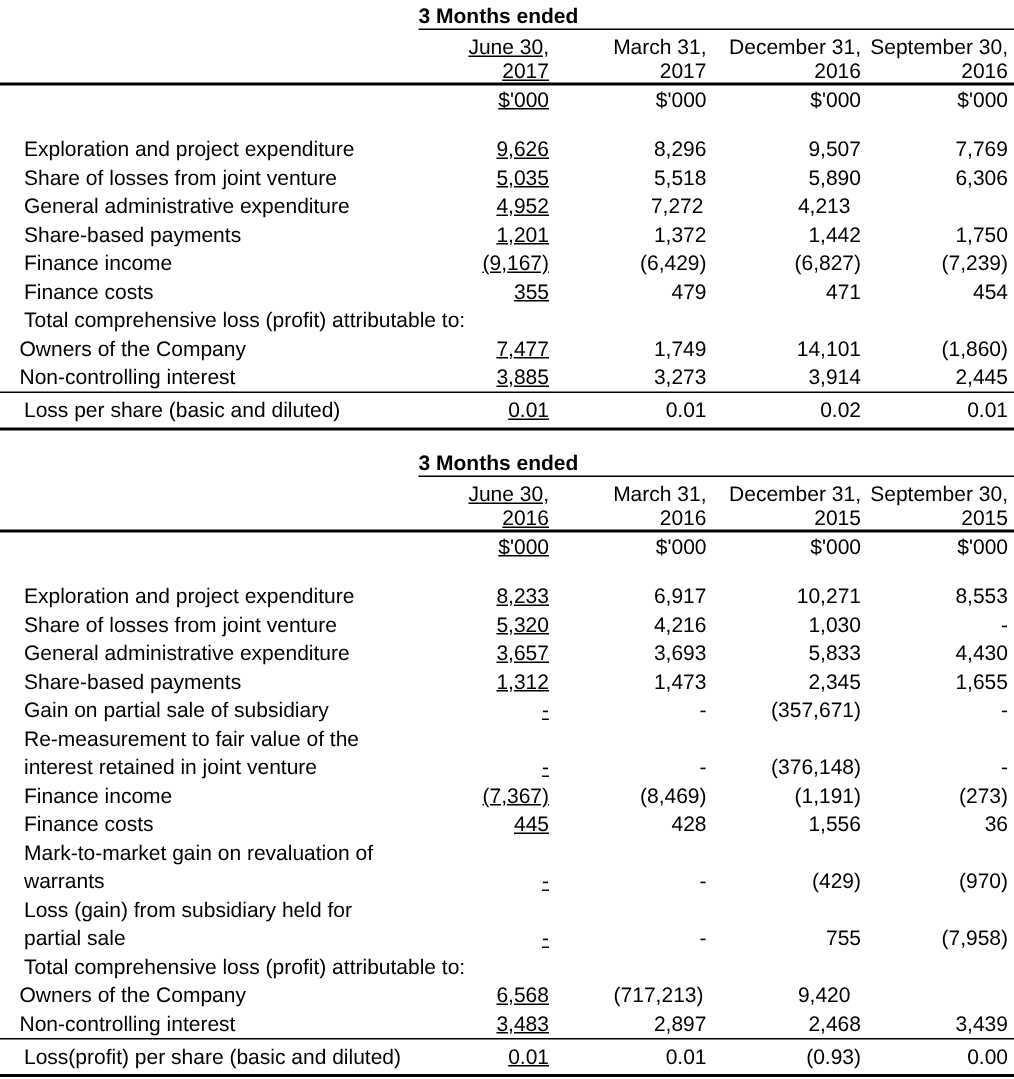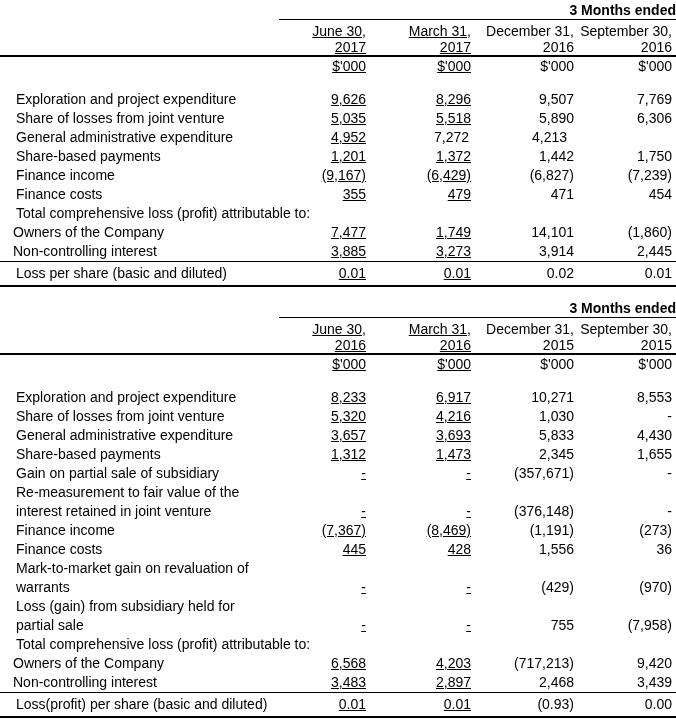--- a/index.html
+++ b/index.html
@@ -8,28 +8,28 @@
     width: 676px; height: 719px; overflow: hidden;
     font-family: "Liberation Sans", sans-serif;
     font-size: 14px; color: #000;
   }
   .page { padding-top: 2px; }
   .fin-table { width: 676px; }
   .tr { display: flex; }
   .td { flex: 0 0 auto; white-space: nowrap; overflow: visible; }
   .c-label { width: 270px; padding-left: 16px; text-align: left; }
   .c1 { width: 100px; text-decoration: underline; }
-  .c2 { width: 105px; text-decoration: underline; }
+  .c2 { width: 105px; }
   .c3 { width: 103px; }
   .c4 { width: 98px; }
   .num { text-align: right; padding-right: 4px; }
   .head-row { height: 18px; align-items: flex-end; }
   .c-span {
     width: 397px; margin-left: 9px; height: 18px; line-height: 17px;
-    text-align: right; font-weight: 700;
+    text-align: left; font-weight: 700;
     border-bottom: 1px solid #000;
   }
   .dates-row { border-bottom: 2px solid #000; padding-top: 3px; }
   .colhead { line-height: 16px; }
   .colhead div { text-align: right; }
   .units-row .td { height: 19px; line-height: 18px; }
   .body-spacer { height: 14px; }
   .data-row { height: 19px; line-height: 19px; }
   .indent { padding-left: 13px; }
   .footer-row {
@@ -275,21 +275,20 @@
         <div class="tr data-row">
           <div class="td c-label">Total comprehensive loss (profit) attributable to:</div>
           <div class="td c1 num"></div>
           <div class="td c2 num"></div>
           <div class="td c3 num"></div>
           <div class="td c4 num"></div>
         </div>
         <div class="tr data-row">
           <div class="td c-label indent">Owners of the Company</div>
           <div class="td c1 num">6,568</div>
-          <div class="td c2 num">4,203</div>
           <div class="td c3 num">(717,213)</div>
           <div class="td c4 num">9,420</div>
         </div>
         <div class="tr data-row">
           <div class="td c-label indent">Non-controlling interest</div>
           <div class="td c1 num">3,483</div>
           <div class="td c2 num">2,897</div>
           <div class="td c3 num">2,468</div>
           <div class="td c4 num">3,439</div>
         </div>

